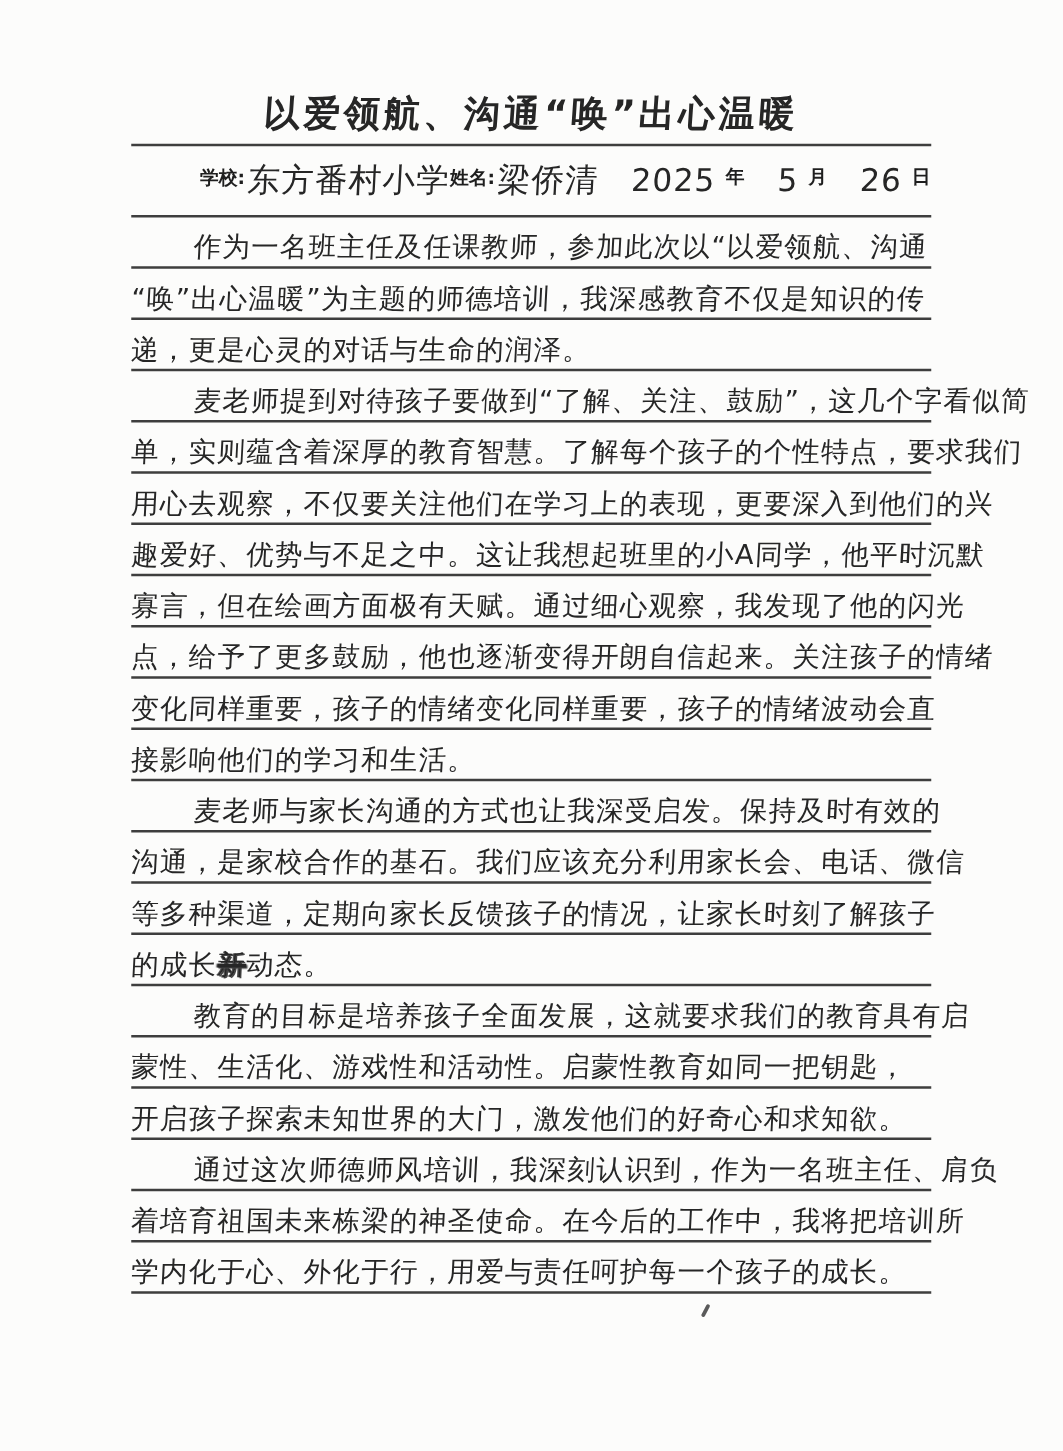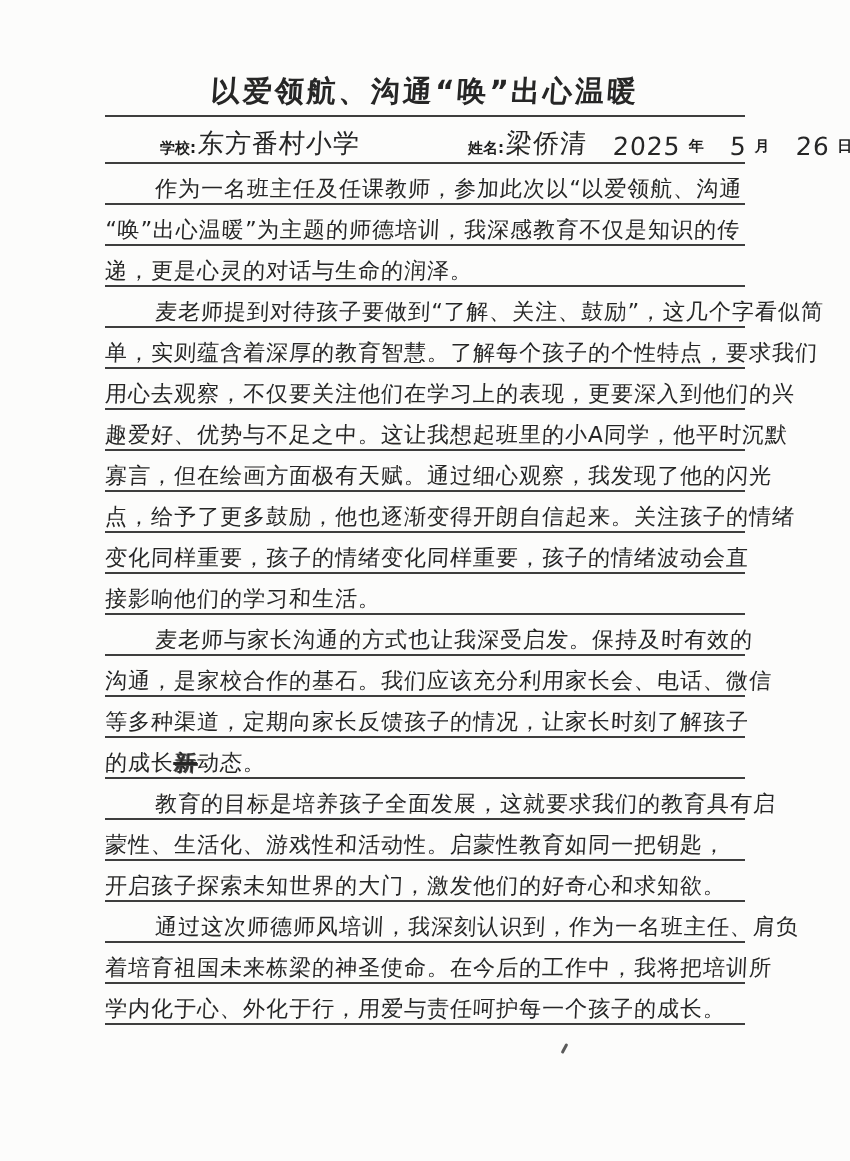--- a/index.html
+++ b/index.html
@@ -14,22 +14,22 @@
   .content{
     position:absolute;left:105px;top:0;width:640px;
   }
   
   .title-row{
     height:117px;border-bottom:2px solid #3e3e3e;
     display:flex;align-items:flex-end;justify-content:center;
     padding-bottom:3px;box-sizing:border-box;
   }
   .header-row{
-    height:47px;border-bottom:2px solid #3e3e3e;
-    display:flex;align-items:flex-end;
+    height:57px;border-bottom:2px solid #3e3e3e;
+    display:flex;align-items:center;
     padding-bottom:1px;box-sizing:border-box;white-space:nowrap;
   }
   .line{
     height:41px;border-bottom:2px solid #3e3e3e;
     display:flex;align-items:flex-end;
     font-size:22px;line-height:1.0;
     padding-bottom:3px;box-sizing:border-box;
     white-space:nowrap;overflow:visible;
   }
   .indent{padding-left:50px;}
@@ -47,21 +47,21 @@
     font-weight:600;
   }
   
   .print{
     font-size:15px;font-weight:700;color:#1e1e1e;
     letter-spacing:0;transform:none;
   }
   .hw-big{font-size:26px;}
   .header-row .school-label{margin-left:55px;margin-bottom:3px;}
   .header-row .school-value{margin-left:2px;}
-  .header-row .name-label{margin-left:108px;margin-bottom:3px;}
+  .header-row .name-label{margin-bottom:3px;}
   .header-row .name-value{margin-left:2px;}
   .header-row .date-num{margin-left:26px;font-size:25px;}
   .header-row .date-unit{margin-left:8px;margin-bottom:5px;}
   .struck{
     text-decoration:line-through;
     text-decoration-thickness:3px;
     text-shadow:1px 1px 0 #444, -1px 0 0 #555;
   }
   .stray-mark{
     position:absolute;left:563px;top:1043px;width:3px;height:11px;

